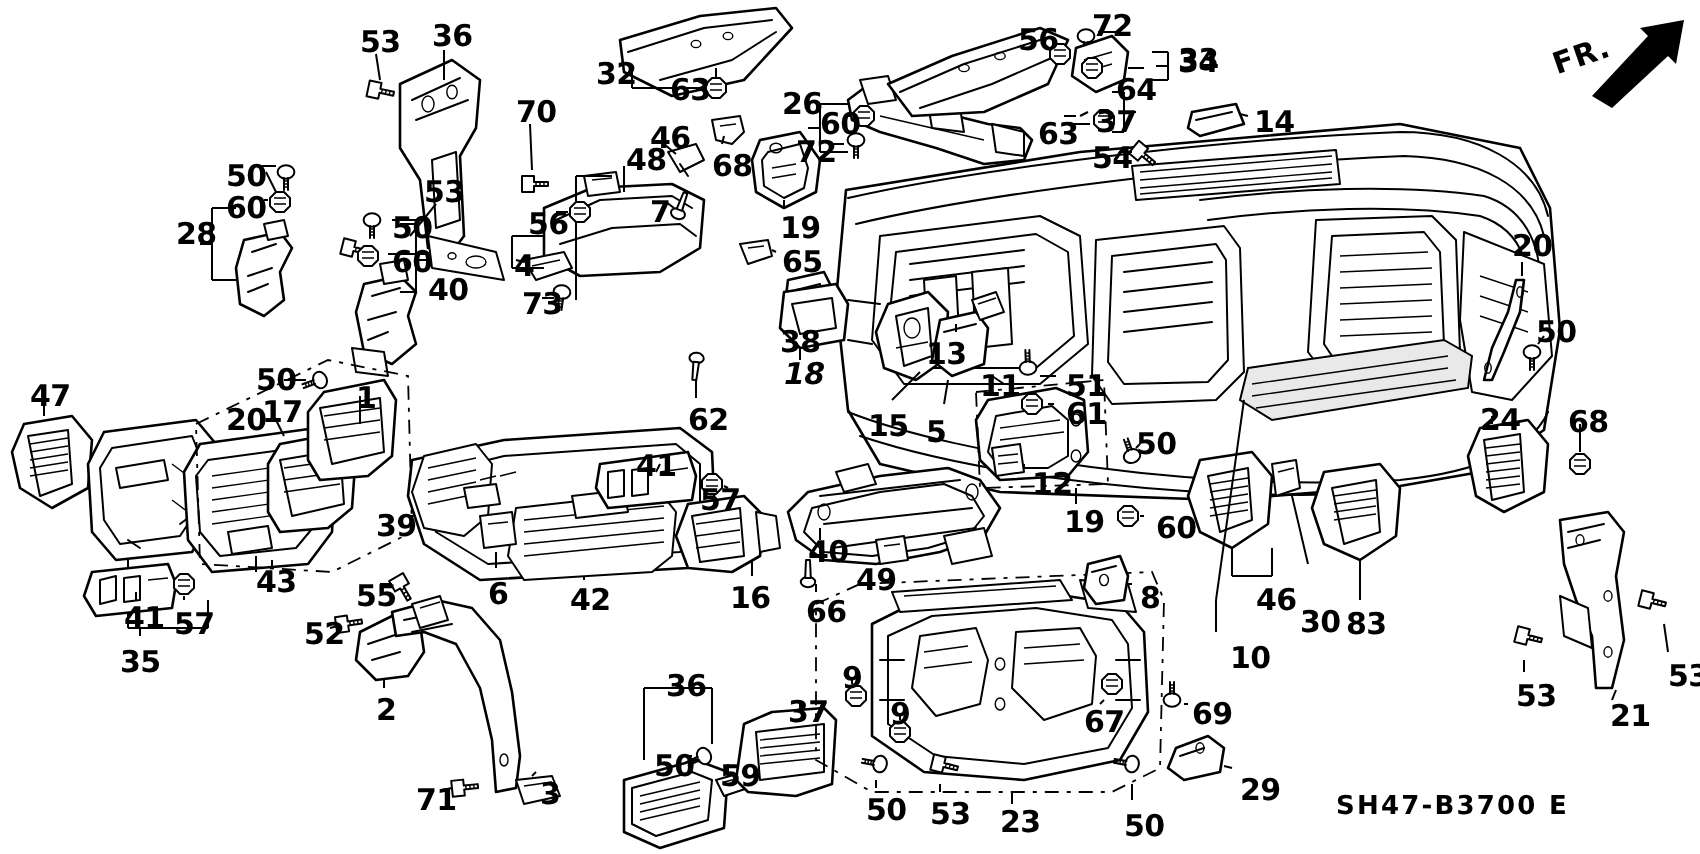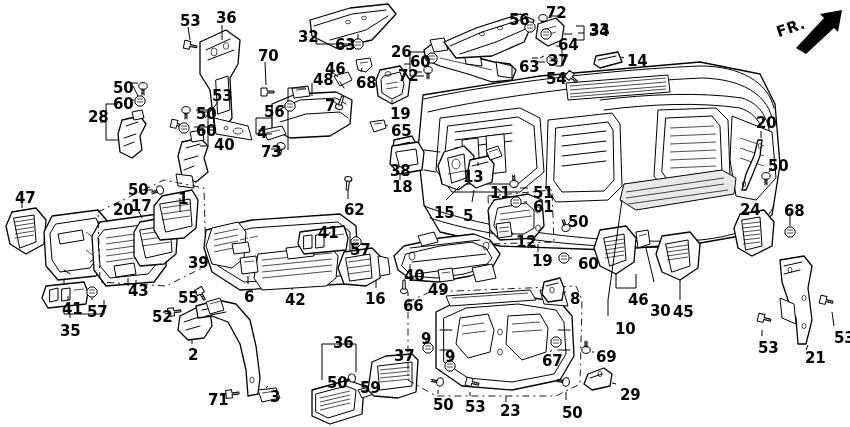--- a/index.html
+++ b/index.html
@@ -675,20 +675,21 @@
     </g>
     <path class="lead" d="M616,384 L612,383"></path>
 
   </svg>
 
   <div id="frlabel">FR.</div>
   <svg style="position:absolute;left:790px;top:8px;width:60px;height:48px" viewBox="0 0 60 48">
     <path d="M6,40 L34,10 L30,6 L52,2 L48,24 L44,20 L16,46 Z" fill="#000"></path>
   </svg>
 
+  <div id="diagcode">SH47-B3700 E</div>
 
 <div class="callout" style="left: 180px; top: 14px;">53</div>
     <div class="callout" style="left: 216px; top: 11px;">36</div>
     <div class="callout" style="left: 258px; top: 49px;">70</div>
     <div class="callout" style="left: 113px; top: 81px;">50</div>
     <div class="callout" style="left: 113px; top: 97px;">60</div>
     <div class="callout" style="left: 88px; top: 110px;">28</div>
     <div class="callout" style="left: 212px; top: 89px;">53</div>
     <div class="callout" style="left: 196px; top: 107px;">50</div>
     <div class="callout" style="left: 196px; top: 124px;">60</div>
@@ -701,21 +702,21 @@
     <div class="callout" style="left: 391px; top: 45px;">26</div>
     <div class="callout" style="left: 410px; top: 55px;">60</div>
     <div class="callout" style="left: 398px; top: 69px;">72</div>
     <div class="callout" style="left: 325px; top: 62px;">46</div>
     <div class="callout" style="left: 356px; top: 76px;">68</div>
     <div class="callout" style="left: 313px; top: 73px;">48</div>
     <div class="callout" style="left: 325px; top: 99px;">7</div>
     <div class="callout" style="left: 390px; top: 107px;">19</div>
     <div class="callout" style="left: 391px; top: 124px;">65</div>
     <div class="callout" style="left: 390px; top: 164px;">38</div>
-    <div class="callout" style="left: 392px; top: 180px;">18</div>
+    <div class="callout" style="left: 392px; top: 180px; font-style: italic;">18</div>
     <div class="callout" style="left: 344px; top: 203px;">62</div>
     <div class="callout" style="left: 509px; top: 13px;">56</div>
     <div class="callout" style="left: 546px; top: 6px;">72</div>
     <div class="callout" style="left: 589px; top: 23px;">33</div>
     <div class="callout" style="left: 589px; top: 24px;">34</div>
     <div class="callout" style="left: 558px; top: 38px;">64</div>
     <div class="callout" style="left: 548px; top: 54px;">37</div>
     <div class="callout" style="left: 519px; top: 60px;">63</div>
     <div class="callout" style="left: 546px; top: 72px;">54</div>
     <div class="callout" style="left: 627px; top: 54px;">14</div>
@@ -763,20 +764,20 @@
     <div class="callout" style="left: 490px; top: 186px;">11</div>
     <div class="callout" style="left: 533px; top: 186px;">51</div>
     <div class="callout" style="left: 533px; top: 200px;">61</div>
     <div class="callout" style="left: 516px; top: 235px;">12</div>
     <div class="callout" style="left: 568px; top: 215px;">50</div>
     <div class="callout" style="left: 532px; top: 254px;">19</div>
     <div class="callout" style="left: 578px; top: 257px;">60</div>
     <div class="callout" style="left: 570px; top: 292px;">8</div>
     <div class="callout" style="left: 628px; top: 293px;">46</div>
     <div class="callout" style="left: 650px; top: 288px; margin-top: 16px;">30</div>
-    <div class="callout" style="left: 673px; top: 305px;">45</div>
+    <div class="callout" style="left: 673px; top: 305px;">83</div>
     <div class="callout" style="left: 615px; top: 322px;">10</div>
     <div class="callout" style="left: 596px; top: 350px;">69</div>
     <div class="callout" style="left: 620px; top: 388px;">29</div>
     <div class="callout" style="left: 758px; top: 341px;">53</div>
     <div class="callout" style="left: 805px; top: 351px;">21</div>
     <div class="callout" style="left: 834px; top: 331px;">53</div>
   </div>
 
 </body></html>

